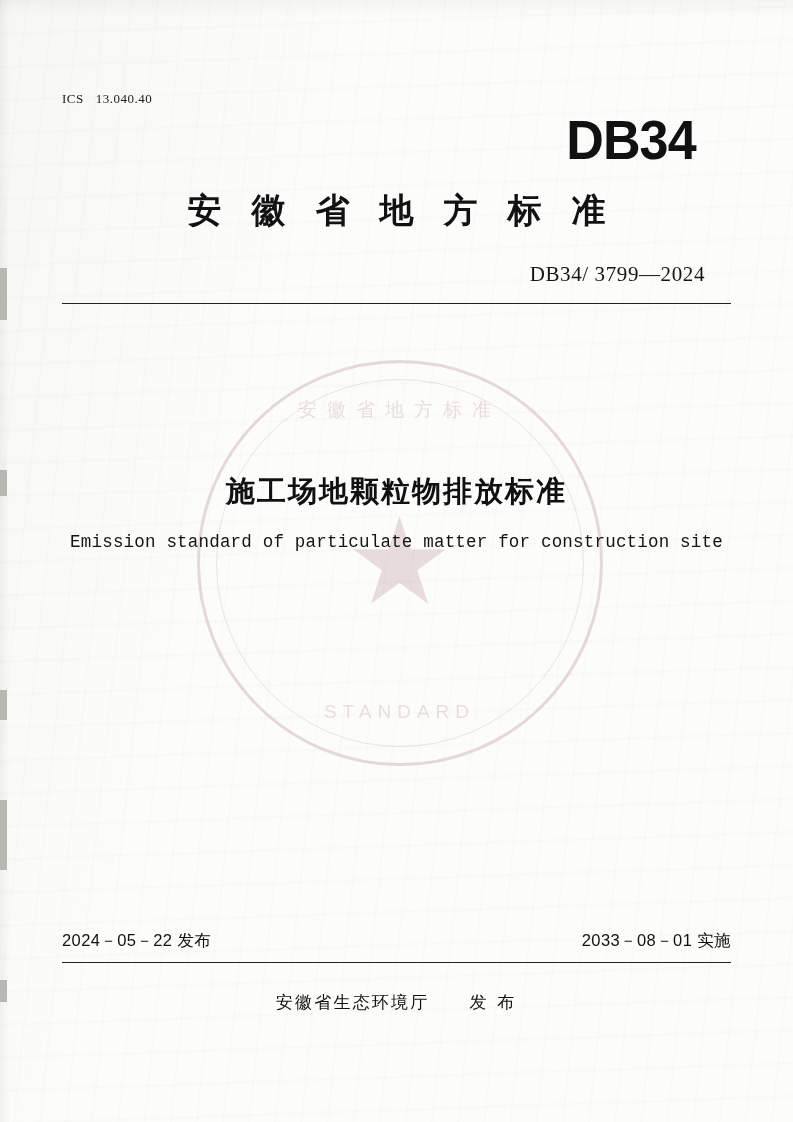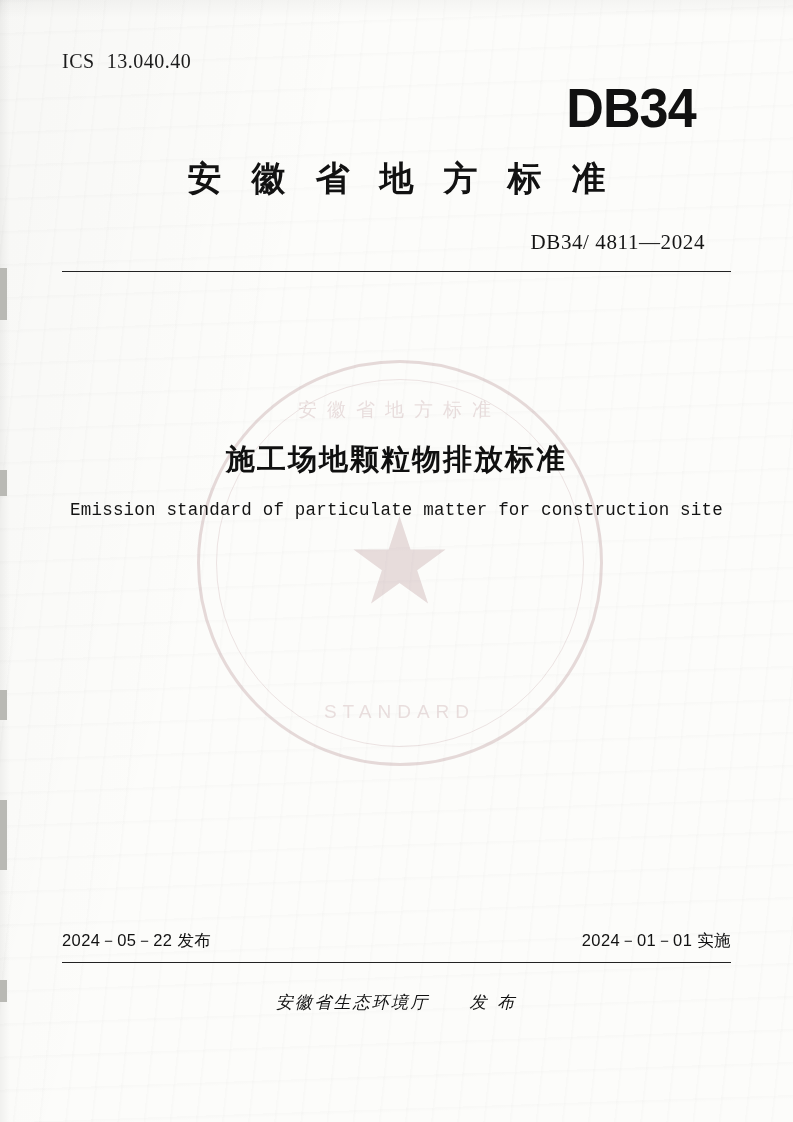--- a/index.html
+++ b/index.html
@@ -102,23 +102,23 @@
   .seal-text-top { top: 34px; }
   .seal-text-bottom { bottom: 40px; font-size: 19px; letter-spacing: 6px; }
 
   
   .content {
     position: relative;
     z-index: 3;
     padding: 0 62px;
   }
   .ics-block {
-    margin-top: 45px;
+    margin-top: 88px;
     font-family: "Liberation Serif", serif;
-    font-size: 20px;
+    font-size: 13px;
     line-height: 1.62;
     letter-spacing: 0.5px;
     color: #1b1b1b;
   }
   .ics-line span.k { margin-right: 12px; }
 
   .db-logo {
     text-align: right;
     margin-top: 2px;
     padding-right: 38px;
@@ -205,21 +205,20 @@
     left: 0;
     right: 0;
     top: 990px;
     z-index: 4;
     display: flex;
     justify-content: center;
   }
   .issuer-inner {
     display: flex;
     align-items: flex-start;
-    font-style: italic;
   }
   .issuer-lines {
     font-family: "Liberation Sans", sans-serif;
     font-size: 17px;
     line-height: 1.5;
     letter-spacing: 2.2px;
     color: #121212;
     text-align: left;
   }
   .issuer-pub {
@@ -258,32 +257,32 @@
     <div class="ics-block">
       <div class="ics-line">
         <span class="k">ICS</span><span>13.040.40</span>
       </div>
     </div>
 
     <div class="db-logo">DB34</div>
 
     <div class="std-title">安徽省地方标准</div>
 
-    <div class="std-number">DB34/ 4811—2024</div>
+    <div class="std-number">DB34/ 3799—2024</div>
 
     <div class="rule-top"></div>
 
     <div class="title-cn">施工场地颗粒物排放标准</div>
     <div class="title-en">Emission standard of particulate matter for construction site</div>
 
   </div>
 
   <div class="dates">
     <div>2024－05－22 发布</div>
-    <div>2024－01－01 实施</div>
+    <div>2033－08－01 实施</div>
   </div>
 
   <div class="rule-bottom"></div>
 
   <div class="issuer">
     <div class="issuer-inner">
       <div class="issuer-lines">
         <div>安徽省生态环境厅</div>
       </div>
       <div class="issuer-pub">发 布</div>

